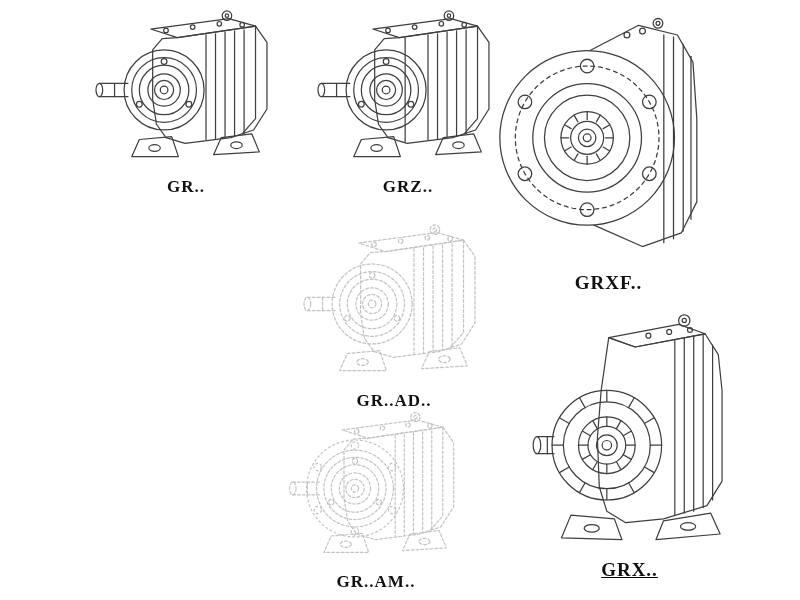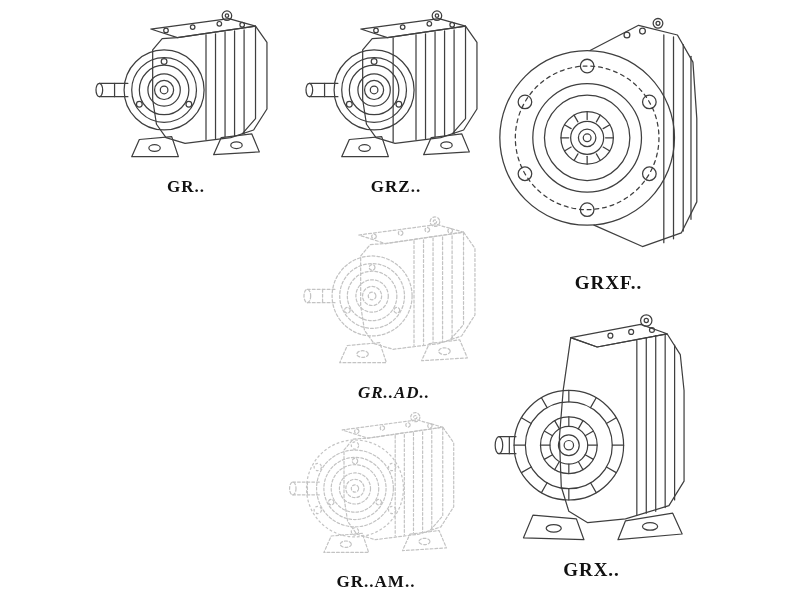--- a/index.html
+++ b/index.html
@@ -186,51 +186,51 @@
 
 <div class="page">
 
   <figure class="fig" style="left:86px; top:6px;">
     <svg class="draw solid" width="200" height="167" viewBox="0 0 210 175">
         <use href="#sym-side"></use>
       </svg>
     <figcaption class="cap">GR..</figcaption>
   </figure>
 
-  <figure class="fig" style="left:296px; top:6px;justify-content:space-between;">
+  <figure class="fig" style="left:308px; top:6px;justify-content:space-between;">
     <svg class="draw solid" width="200" height="167" viewBox="0 0 210 175">
         <use href="#sym-side"></use>
         <path d="M102,33 L102,143" stroke="currentColor" fill="none" stroke-width="1.3"></path>
       </svg>
     <figcaption class="cap">GRZ..</figcaption>
   </figure>
 
   <figure class="fig" style="left:496px; top:2px;">
     <svg class="draw solid" width="225" height="262" viewBox="0 0 230 270">
         <use href="#sym-front"></use>
       </svg>
     <figcaption class="cap cap-lg">GRXF..</figcaption>
   </figure>
 
 
-  <figure class="fig" style="left:294px; top:212px;font-style:italic;">
+  <figure class="fig" style="left:294px; top:220px;">
     <svg class="draw faint" width="200" height="167" viewBox="0 0 210 175">
         <use href="#sym-side"></use>
       </svg>
     <figcaption class="cap">GR..AD..</figcaption>
   </figure>
 
 
   <figure class="fig" style="left:276px; top:408px;">
     <svg class="draw faint" width="200" height="160" viewBox="0 0 210 175">
         <use href="#sym-side-flange"></use>
       </svg>
     <figcaption class="cap">GR..AM..</figcaption>
   </figure>
 
-  <figure class="fig" style="left:474px; top:296px;">
+  <figure class="fig" style="left:512px; top:296px;text-decoration:underline;">
     <svg class="draw solid" width="235" height="255" viewBox="0 0 240 270">
         <use href="#sym-grx"></use>
       </svg>
     <figcaption class="cap cap-lg">GRX..</figcaption>
   </figure>
 
 </div>
 
 </body></html>

